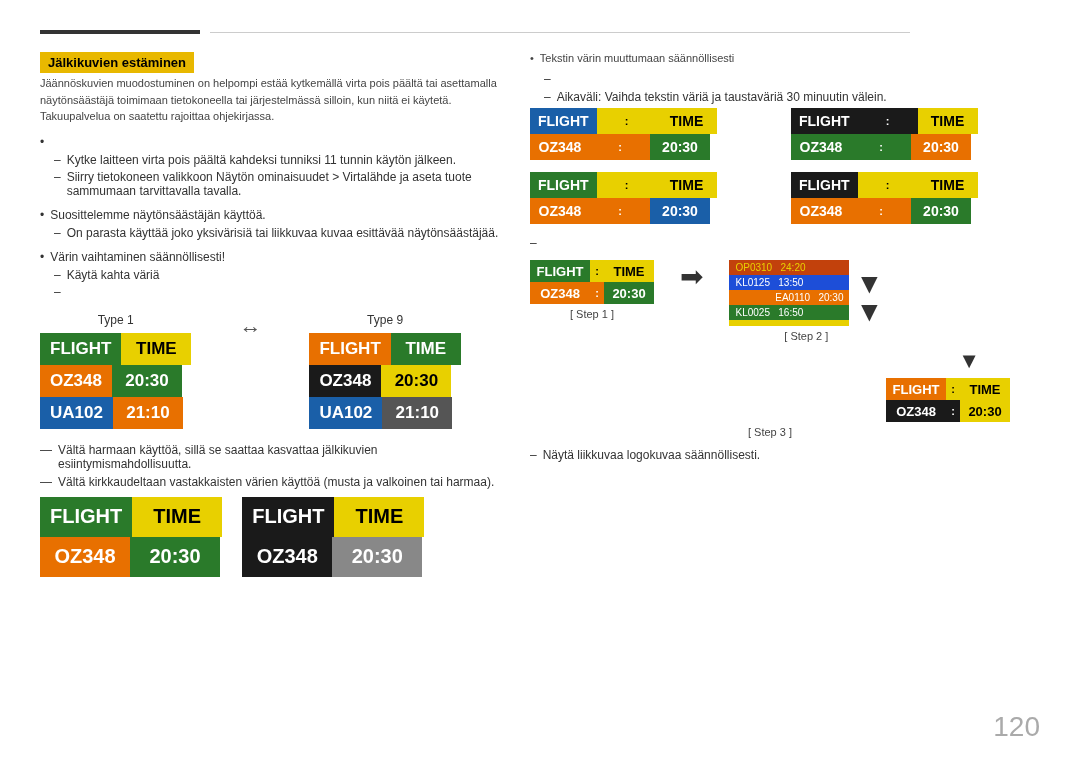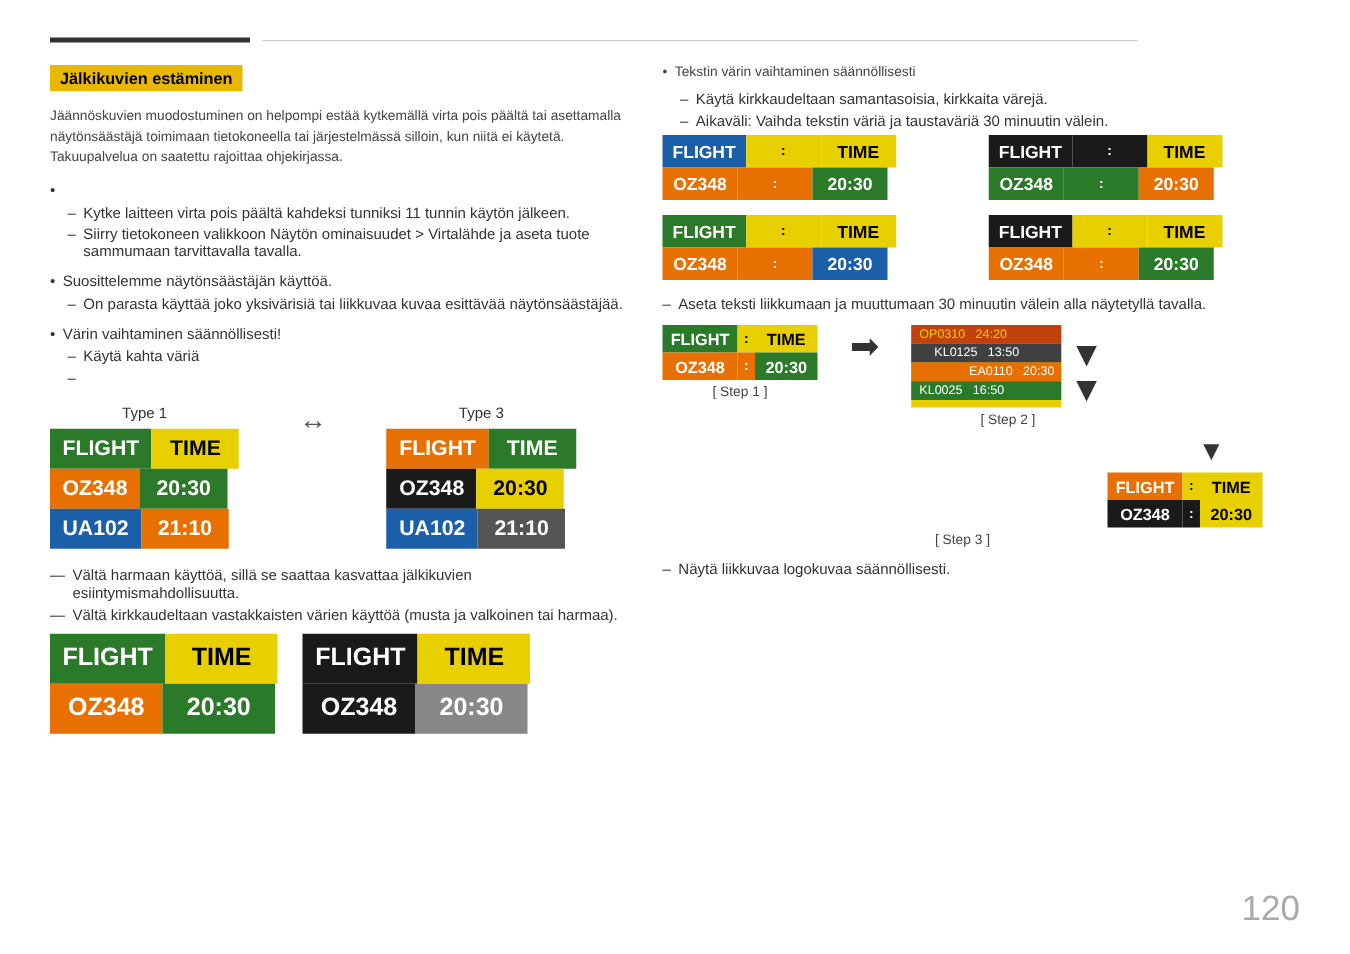--- a/index.html
+++ b/index.html
@@ -46,21 +46,21 @@
     
     .left-col {
       flex: 0 0 460px;
     }
     .section-title {
       background: #e8b800;
       color: #000;
       font-weight: bold;
       font-size: 13px;
       padding: 3px 8px;
-      margin-bottom: 12px;
+      margin-bottom: 2px;
       display: inline-block;
     }
     .body-text {
       font-size: 11px;
       color: #444;
       line-height: 1.5;
       margin-bottom: 10px;
     }
     .bullet-section {
       margin-bottom: 10px;
@@ -321,21 +321,21 @@
             <div class="data-row">
               <div class="cell blue-bg" style="background:#1a5fa8;">UA102</div>
               <div class="cell" style="background:#e87000;color:#fff;">21:10</div>
             </div>
           </div>
         </div>
 
         <div class="arrow-cell">↔</div>
 
         <div class="type-block">
-          <div class="type-label">Type 3</div>
+          <div class="type-label">Type 9</div>
           <div class="flight-board">
             <div class="header-row">
               <div class="cell" style="background:#e87000;color:#fff;">FLIGHT</div>
               <div class="cell" style="background:#2a7a2a;color:#fff;">TIME</div>
             </div>
             <div class="data-row">
               <div class="cell" style="background:#1a1a1a;color:#fff;">OZ348</div>
               <div class="cell" style="background:#e8d000;color:#000;">20:30</div>
             </div>
             <div class="data-row">
@@ -380,26 +380,25 @@
             <div class="cell" style="background:#888;color:#fff;font-size:20px;min-width:90px;min-height:40px;">20:30</div>
           </div>
         </div>
       </div>
     </div>
 
     <div class="right-col">
 
       <div class="right-bullet">
         <span style="margin-right:6px;">•</span>
-        <span>Tekstin värin vaihtaminen säännöllisesti</span>
+        <span>Tekstin värin muuttumaan säännöllisesti</span>
       </div>
       <div style="padding-left:14px;">
         <div class="note-dash">
           <span style="margin-right:6px;">–</span>
-          <span>Käytä kirkkaudeltaan samantasoisia, kirkkaita värejä.</span>
         </div>
         <div class="note-dash">
           <span style="margin-right:6px;">–</span>
           <span>Aikaväli: Vaihda tekstin väriä ja taustaväriä 30 minuutin välein.</span>
         </div>
       </div>
 
       <div class="color-grid">
 
         <div class="mini-board">
@@ -450,21 +449,20 @@
           <div class="mini-row">
             <div class="mcell" style="background:#e87000;color:#fff;">OZ348</div>
             <div class="mcell" style="background:#e87000;color:#fff;font-size:11px;padding:0 4px;">:</div>
             <div class="mcell" style="background:#2a7a2a;color:#fff;">20:30</div>
           </div>
         </div>
       </div>
 
       <div class="note-dash" style="margin-bottom:10px;">
         <span style="margin-right:6px;">–</span>
-        <span>Aseta teksti liikkumaan ja muuttumaan 30 minuutin välein alla näytetyllä tavalla.</span>
       </div>
 
       <div class="steps-row">
 
         <div class="step-block">
           <div class="step-board">
             <div class="step-row">
               <div class="scell" style="background:#2a7a2a;color:#fff;font-size:13px;min-width:60px;">FLIGHT</div>
               <div class="scell" style="background:#e8d000;color:#000;font-size:11px;padding:0 3px;min-width:14px;">:</div>
               <div class="scell" style="background:#e8d000;color:#000;font-size:13px;min-width:50px;">TIME</div>
@@ -478,21 +476,21 @@
           <div class="step-label">[ Step 1 ]</div>
         </div>
 
         <div class="arrow-right-big">➡</div>
 
         <div class="step-block">
           <div style="display:flex;gap:6px;">
 
             <div class="step-board" style="background:#e8d000;">
               <div style="background:#c2410c;color:#e8d000;font-size:10px;padding:2px 6px;min-width:120px;">OP0310 &nbsp; 24:20</div>
-              <div style="background:#404040;color:#fff;font-size:10px;padding:2px 18px;">KL0125 &nbsp; 13:50</div>
+              <div style="background:#1d4ed8;color:#fff;font-size:10px;padding:2px 6px;">KL0125 &nbsp; 13:50</div>
               <div style="background:#e87000;color:#fff;font-size:10px;padding:2px 6px;text-align:right;">EA0110 &nbsp; 20:30</div>
               <div style="background:#2a7a2a;color:#fff;font-size:10px;padding:2px 6px;">KL0025 &nbsp; 16:50</div>
             </div>
 
             <div class="arrow-down-big">
               <span>▼</span>
               <span>▼</span>
             </div>
           </div>
           <div class="step-label">[ Step 2 ]</div>

